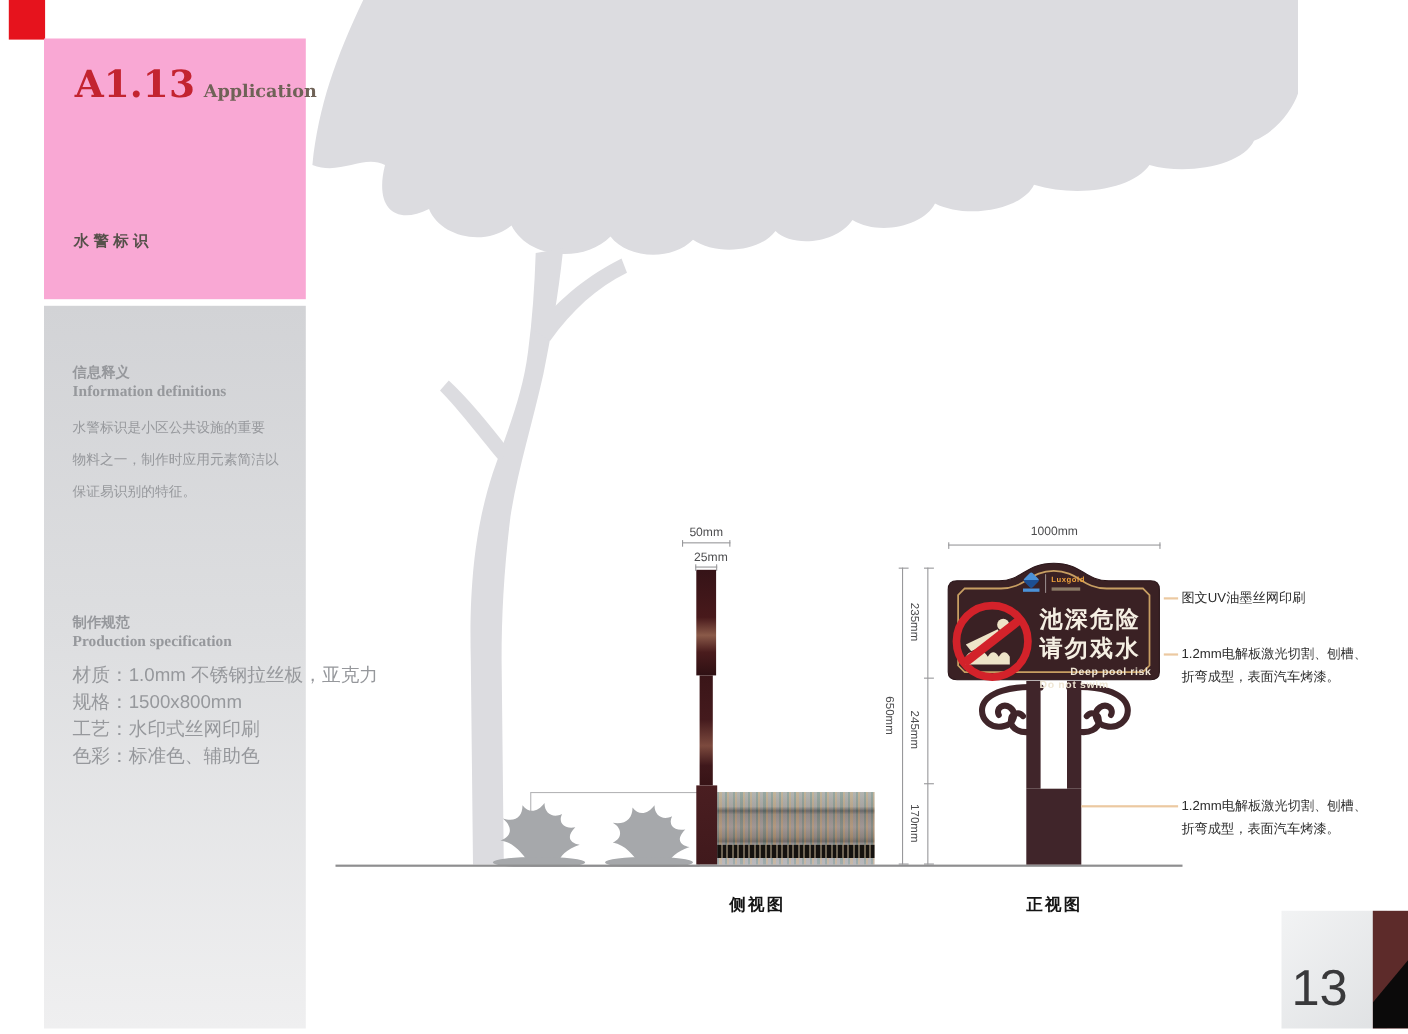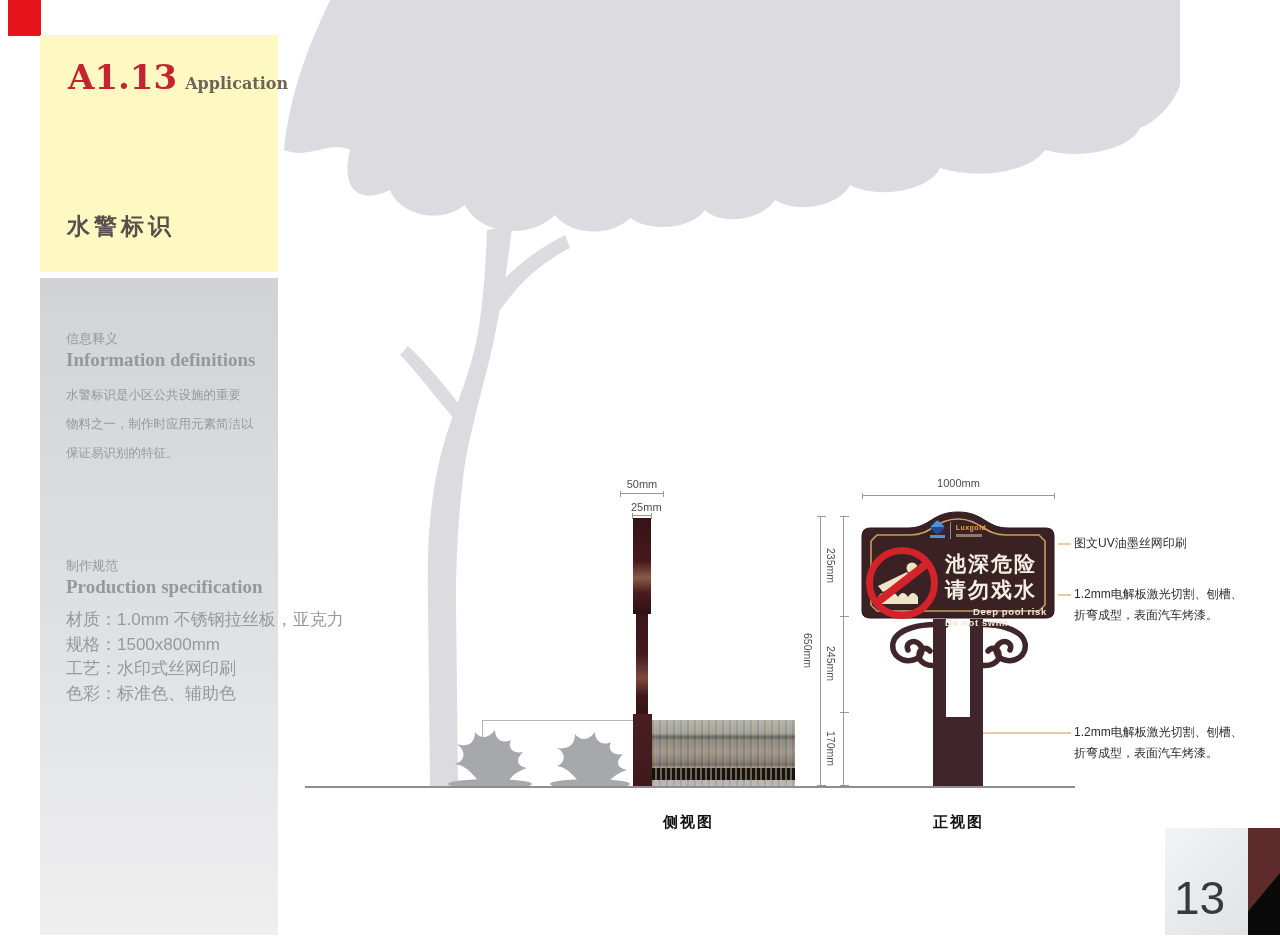--- a/index.html
+++ b/index.html
@@ -2,32 +2,32 @@
 <html><head>
 <meta charset="utf-8">
 <style>
   html,body{margin:0;padding:0;background:#fff;}
   #page{position:relative;width:1280px;height:940px;background:#ffffff;overflow:hidden;
         font-family:"Liberation Sans",sans-serif;}
   .abs{position:absolute;}
 
   
   .corner-red{left:8px;top:0;width:33px;height:36px;background:#e6131d;}
-  .header-box{left:40px;top:35px;width:238px;height:237px;background:#fef9c3;}
+  .header-box{left:40px;top:35px;width:238px;height:237px;background:#f9a8d4;}
   .hdr-code{position:absolute;left:28px;top:22px;font-family:"DejaVu Serif","Liberation Serif",serif;
             font-weight:bold;font-size:34px;color:#c32430;}
   .hdr-sub{font-family:"DejaVu Serif","Liberation Serif",serif;font-weight:bold;font-size:16px;
            color:#6f6257;margin-left:8px;}
-  .hdr-title{position:absolute;left:27px;top:176px;font-size:23px;font-weight:bold;
+  .hdr-title{position:absolute;left:27px;top:176px;font-size:14px;font-weight:bold;
              color:#56504a;letter-spacing:4px;}
   .info-panel{left:40px;top:278px;width:238px;height:657px;
               background:linear-gradient(180deg,#d2d3d6 0%,#dddee0 45%,#efeff0 100%);}
   .ip-sec{position:absolute;left:26px;width:200px;color:#96989c;}
-  .ip-hcn{font-size:13px;font-weight:normal;margin:0 0 1px 0;}
-  .ip-hen{font-family:"Liberation Serif",serif;font-weight:bold;font-size:19px;margin:0 0 10px 0;}
+  .ip-hcn{font-size:13px;font-weight:bold;margin:0 0 1px 0;}
+  .ip-hen{font-family:"Liberation Serif",serif;font-weight:bold;font-size:14px;margin:0 0 10px 0;}
   .ip-line{font-size:12.5px;line-height:29px;white-space:nowrap;}
   .ip-line-sm{font-size:17px;line-height:24.5px;white-space:nowrap;}
 
   
   .dimh{position:absolute;border-top:1px solid #98989b;}
   .dimh .tick{position:absolute;width:1px;height:6px;background:#98989b;top:-3px;}
   .dimh .t0{left:0;} .dimh .t1{right:0;}
   .dimv{position:absolute;border-left:1px solid #98989b;}
   .vtick{position:absolute;width:9px;height:1px;background:#98989b;left:-4px;}
   .dimlabel{position:absolute;font-size:11px;color:#4c4c4e;text-align:center;}

